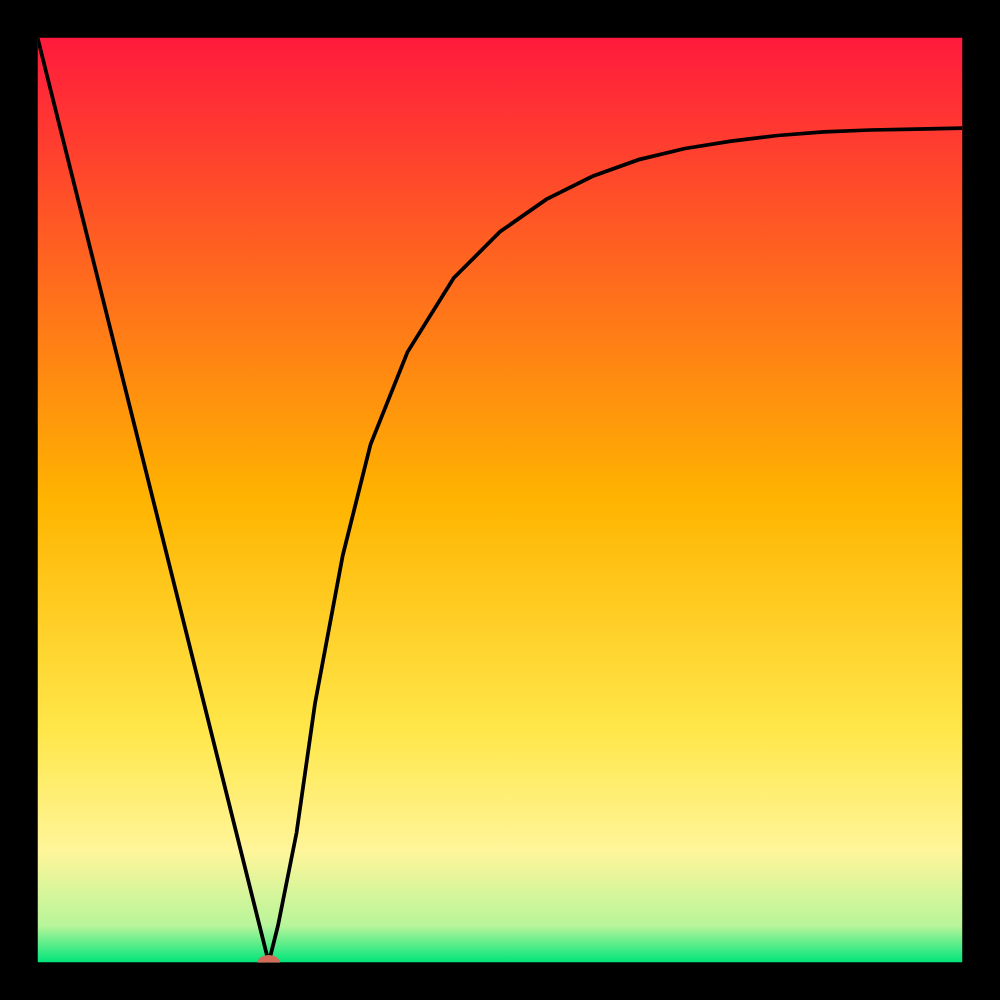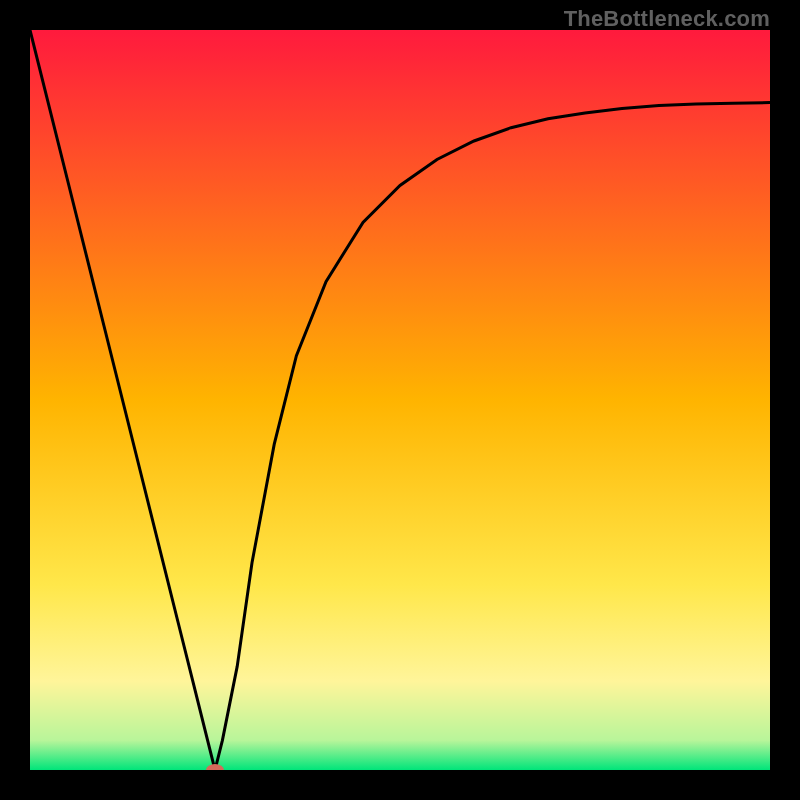--- a/index.html
+++ b/index.html
@@ -53,14 +53,13 @@
             <stop offset="96%" stop-color="#b8f59a"></stop>
             <stop offset="100%" stop-color="#00e57a"></stop>
           </linearGradient>
       </defs>
       <rect id="bg-rect" x="0" y="0" width="740" height="740" fill="url(#bg-grad)"></rect>
       <path id="curve-path" fill="none" stroke="#000" stroke-width="3" d="M0.0 0.0 L37.0 148.0 L74.0 296.0 L111.0 444.0 L148.0 592.0 L162.8 651.2 L177.6 710.4 L185.0 740.0 L192.4 710.4 L207.2 636.4 L222.0 532.8 L244.2 414.4 L266.4 325.6 L296.0 251.6 L333.0 192.4 L370.0 155.4 L407.0 129.5 L444.0 111.0 L481.0 97.7 L518.0 88.8 L555.0 82.9 L592.0 78.4 L629.0 75.5 L666.0 74.0 L703.0 73.3 L740.0 72.5"></path>
       <ellipse id="marker-dot" fill="#d46a5a" cx="185" cy="740" rx="9" ry="6"></ellipse>
     </svg>
   </div>
 
-  <div class="watermark">TheBottleneck.com</div>
 </div>
 
 </body></html>

